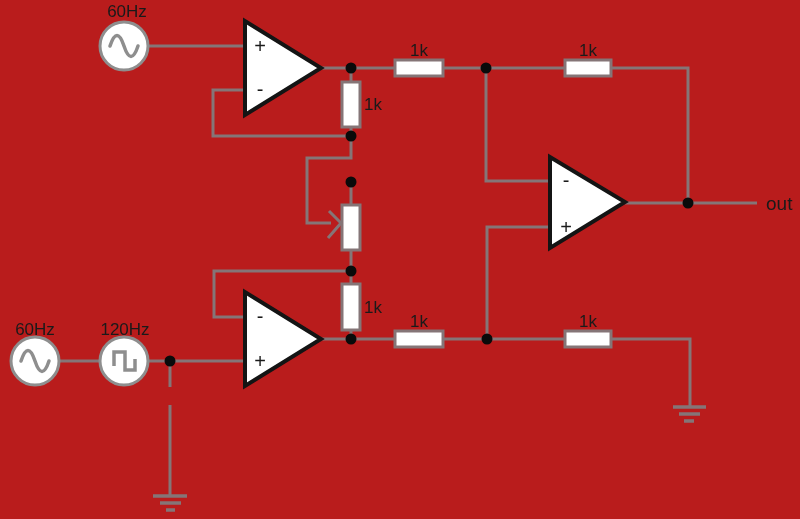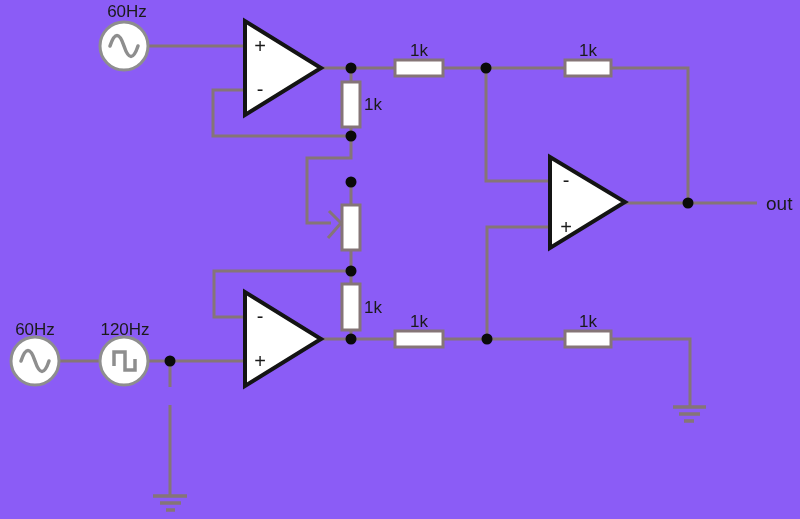--- a/index.html
+++ b/index.html
@@ -1,20 +1,20 @@
 <!DOCTYPE html>
 <html><head>
 <meta charset="utf-8">
 <style>
   html, body { margin: 0; padding: 0; background: #ffffff; }
   .stage {
     position: relative;
     width: 800px;
     height: 519px;
-    background: #8b5cf6;
+    background: #b91c1c;
     font-family: "Liberation Sans", sans-serif;
   }
   svg text {
     font-family: "Liberation Sans", sans-serif;
   }
   .lbl   { font-size: 17px; }
   .lbl-out { font-size: 19px; }
   .lbl-pm  { font-size: 20px; }
 </style>
 </head>

